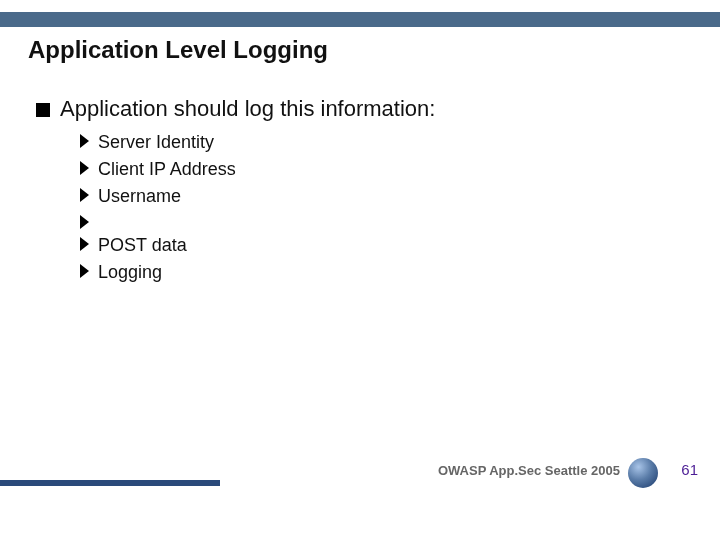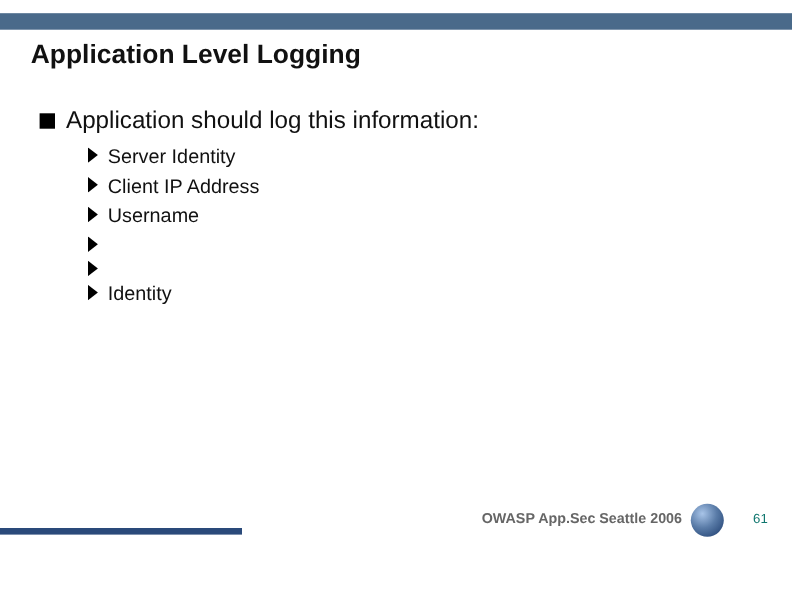--- a/index.html
+++ b/index.html
@@ -12,21 +12,21 @@
   .level1 .bullet { width: 14px; height: 14px; background: #000; margin-top: 7px; margin-right: 10px; flex-shrink: 0; }
   .level1 .text { font-size: 22px; color: #111; }
   .sublist { margin-left: 44px; margin-top: 6px; }
   .level2 { display: flex; align-items: flex-start; margin-bottom: 6px; }
   .level2 .arrow { margin-top: 2px; margin-right: 8px; flex-shrink: 0; }
   .level2 .arrow svg { display: block; }
   .level2 .text { font-size: 18px; color: #111; }
   .footer-bar { position: absolute; left: 0; bottom: 14px; width: 220px; height: 6px; background: #2a4a7a; }
   .footer-text { position: absolute; right: 100px; bottom: 22px; font-size: 13px; font-weight: bold; color: #666; }
   .logo { position: absolute; right: 62px; bottom: 12px; width: 30px; height: 30px; border-radius: 50%; background: radial-gradient(circle at 35% 30%, #a8c4e8 0%, #5a7ca8 45%, #2a4a7a 85%); position: absolute; }
-  .page-num { position: absolute; right: 22px; bottom: 22px; font-size: 12px; color: #0f766e; }
+  .page-num { position: absolute; right: 22px; bottom: 22px; font-size: 15px; color: #4c1d95; }
 </style>
 </head>
 <body>
 
 <div class="slide">
   <div class="top-bar"></div>
 
   <div class="title">Application Level Logging</div>
 
   <div class="content">
@@ -65,29 +65,30 @@
               <polygon points="0,0 9,7 0,14" fill="#000"></polygon>
             </svg>
           </span>
       </div>
       <div class="level2">
         <span class="arrow">
             <svg width="10" height="14">
               <polygon points="0,0 9,7 0,14" fill="#000"></polygon>
             </svg>
           </span>
+        <span class="text">POST data</span>
       </div>
       <div class="level2">
         <span class="arrow">
             <svg width="10" height="14">
               <polygon points="0,0 9,7 0,14" fill="#000"></polygon>
             </svg>
           </span>
-        <span class="text">Identity</span>
+        <span class="text">Logging</span>
       </div>
     </div>
   </div>
 
   <div class="footer-bar"></div>
-  <div class="footer-text">OWASP App.Sec Seattle 2006</div>
+  <div class="footer-text">OWASP App.Sec Seattle 2005</div>
   <div class="logo"></div>
   <div class="page-num">61</div>
 </div>
 
 </body></html>

